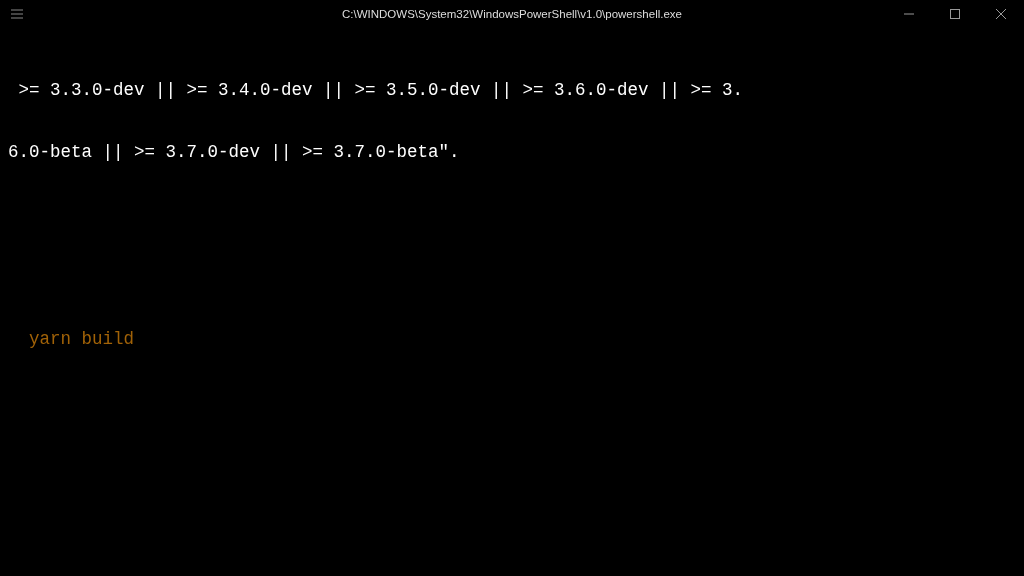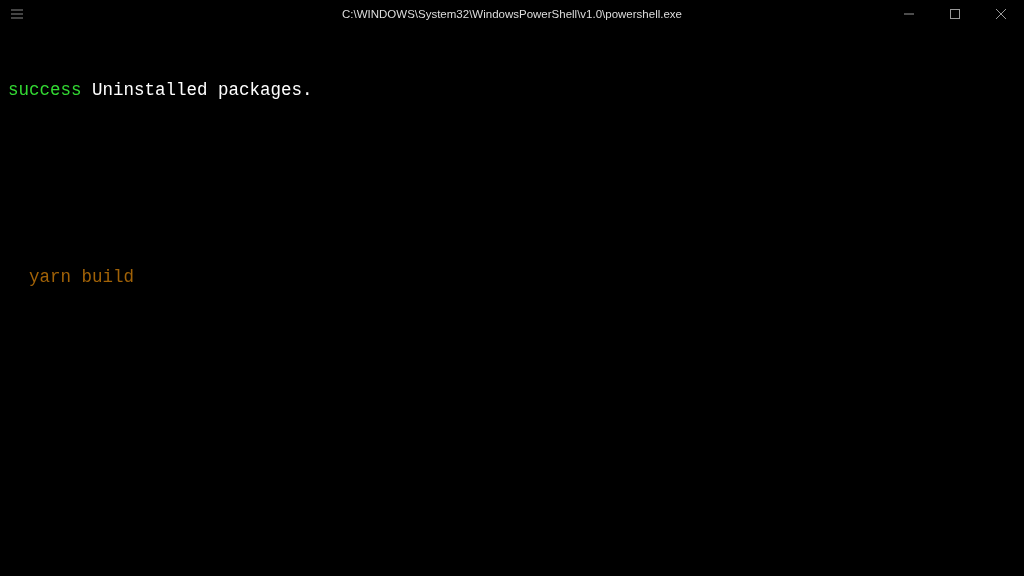--- a/index.html
+++ b/index.html
@@ -81,21 +81,22 @@
     </div>
     <div class="win-btn close">
       <svg width="10" height="10" viewBox="0 0 10 10">
           <path d="M0 0l10 10M10 0L0 10" stroke="#999" stroke-width="1"></path>
         </svg>
     </div>
   </div>
 </div>
 
 <div class="terminal">
-  <div class="line"><span class="green">success</span><span> Uninstalled packages.</span></div>
+  <div class="line"> &gt;= 3.3.0-dev || &gt;= 3.4.0-dev || &gt;= 3.5.0-dev || &gt;= 3.6.0-dev || &gt;= 3.</div>
+  <div class="line">6.0-beta || &gt;= 3.7.0-dev || &gt;= 3.7.0-beta".</div>
   <div class="line"></div>
   <div class="line"></div>
   <div class="line indent1 cyan">yarn build</div>
   
   
   
   
   
   
   

